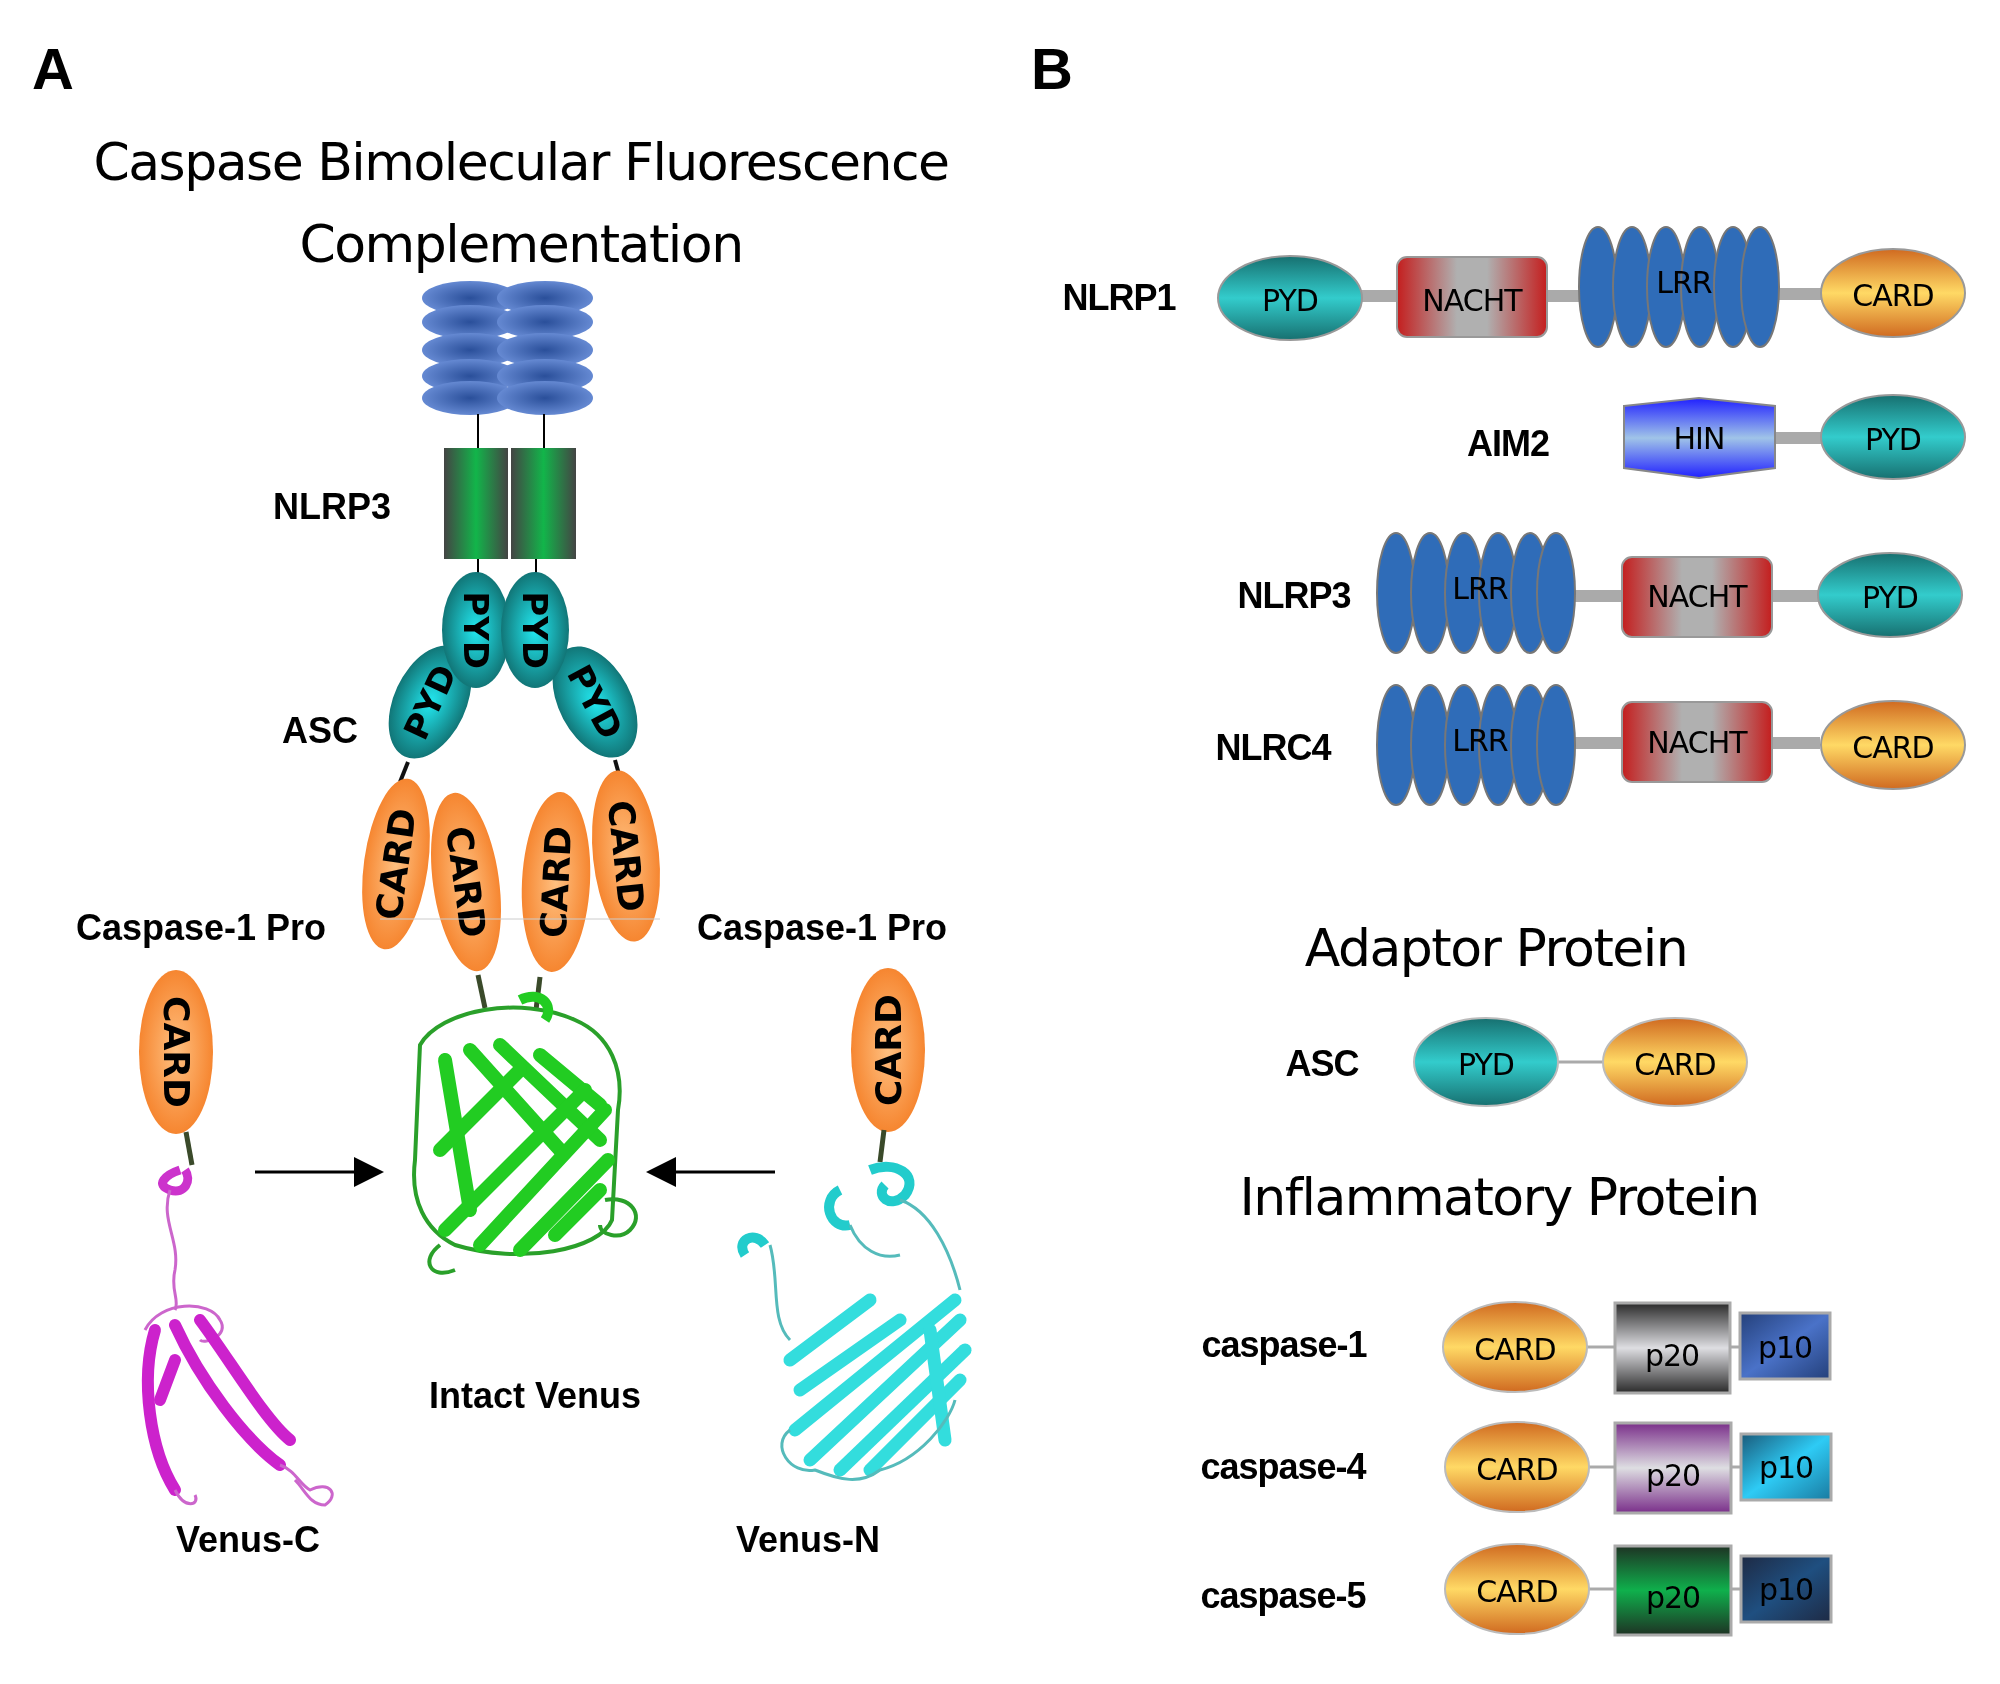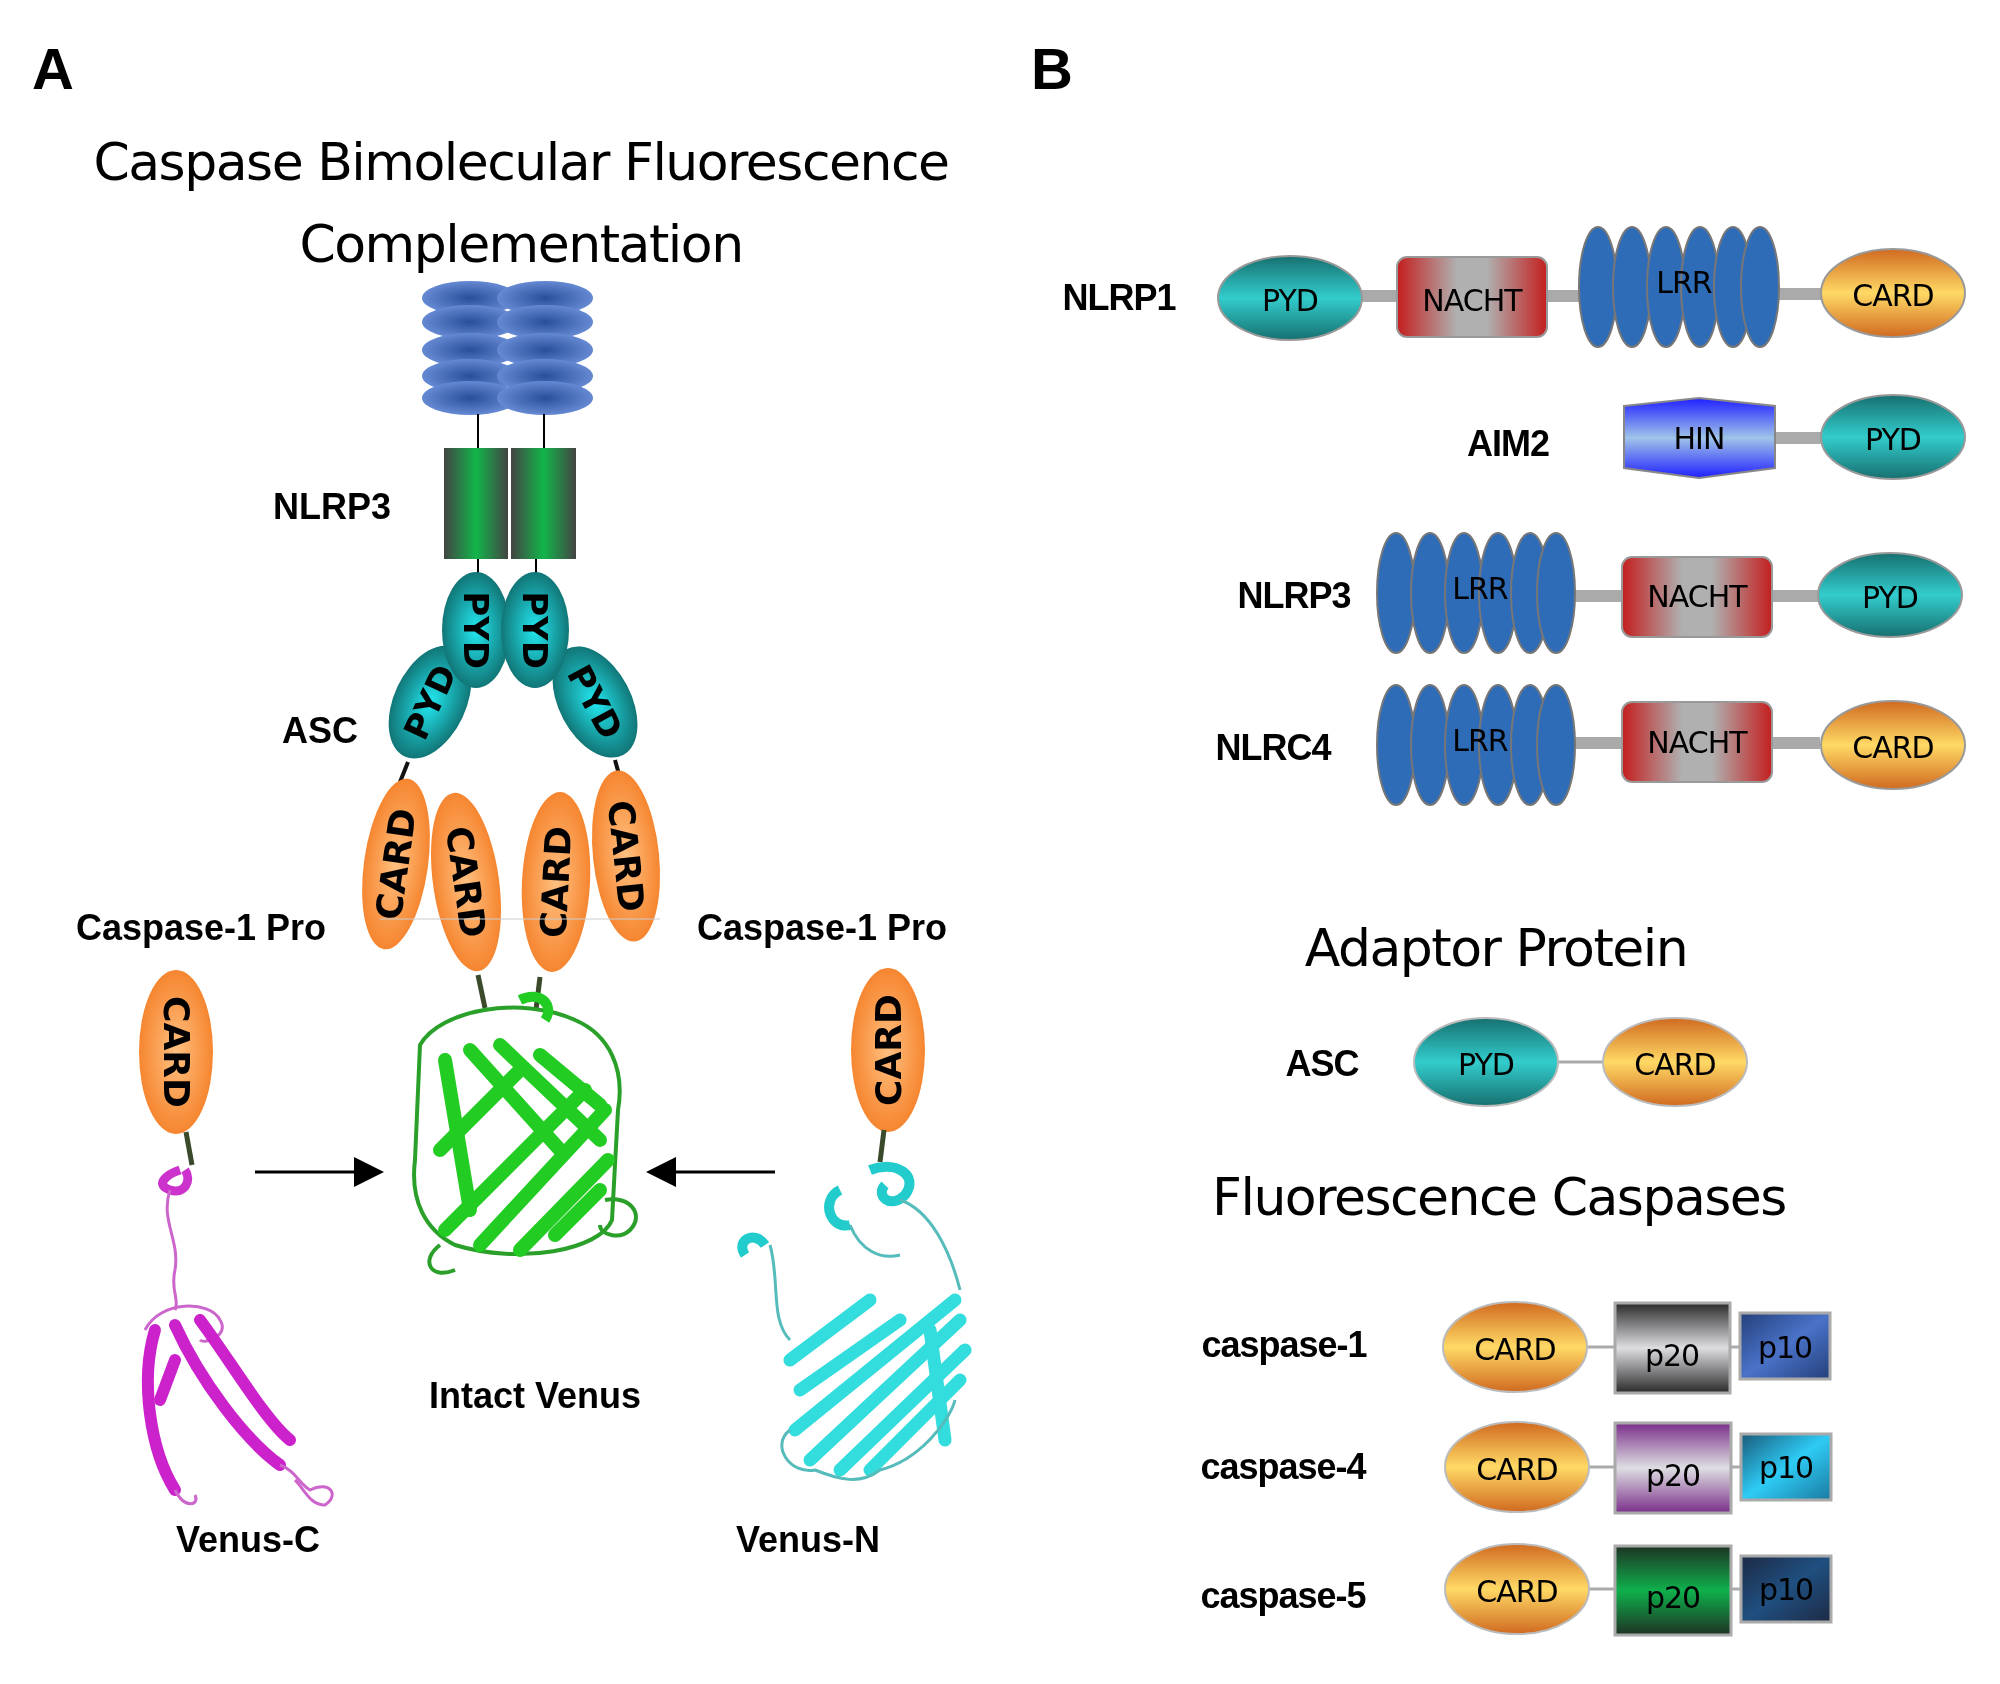--- a/index.html
+++ b/index.html
@@ -335,17 +335,17 @@
   <div class="txt lbl-a" style="left:248px; top:1540px;">Venus-C</div>
   <div class="txt lbl-a" style="left:808px; top:1540px;">Venus-N</div>
 
   <div class="txt panel-letter" style="left:1031px; top:40px;">B</div>
   <div class="txt lbl-b" style="left:1119px; top:298px;">NLRP1</div>
   <div class="txt lbl-b" style="left:1508px; top:444px;">AIM2</div>
   <div class="txt lbl-b" style="left:1294px; top:596px;">NLRP3</div>
   <div class="txt lbl-b" style="left:1273px; top:748px;">NLRC4</div>
   <div class="txt title" style="left:1496px; top:948px;text-align:center;">Adaptor Protein</div>
   <div class="txt lbl-b" style="left:1322px; top:1064px;">ASC</div>
-  <div class="txt title" style="left:1499px; top:1197px;">Fluorescence Caspases</div>
+  <div class="txt title" style="left:1499px; top:1197px;">Inflammatory Protein</div>
   <div class="txt lbl-b" style="left:1284px; top:1345px;">caspase-1</div>
   <div class="txt lbl-b" style="left:1283px; top:1467px;">caspase-4</div>
   <div class="txt lbl-b" style="left:1283px; top:1590px;margin-top:6px;">caspase-5</div>
 </div>
 
 </body></html>

